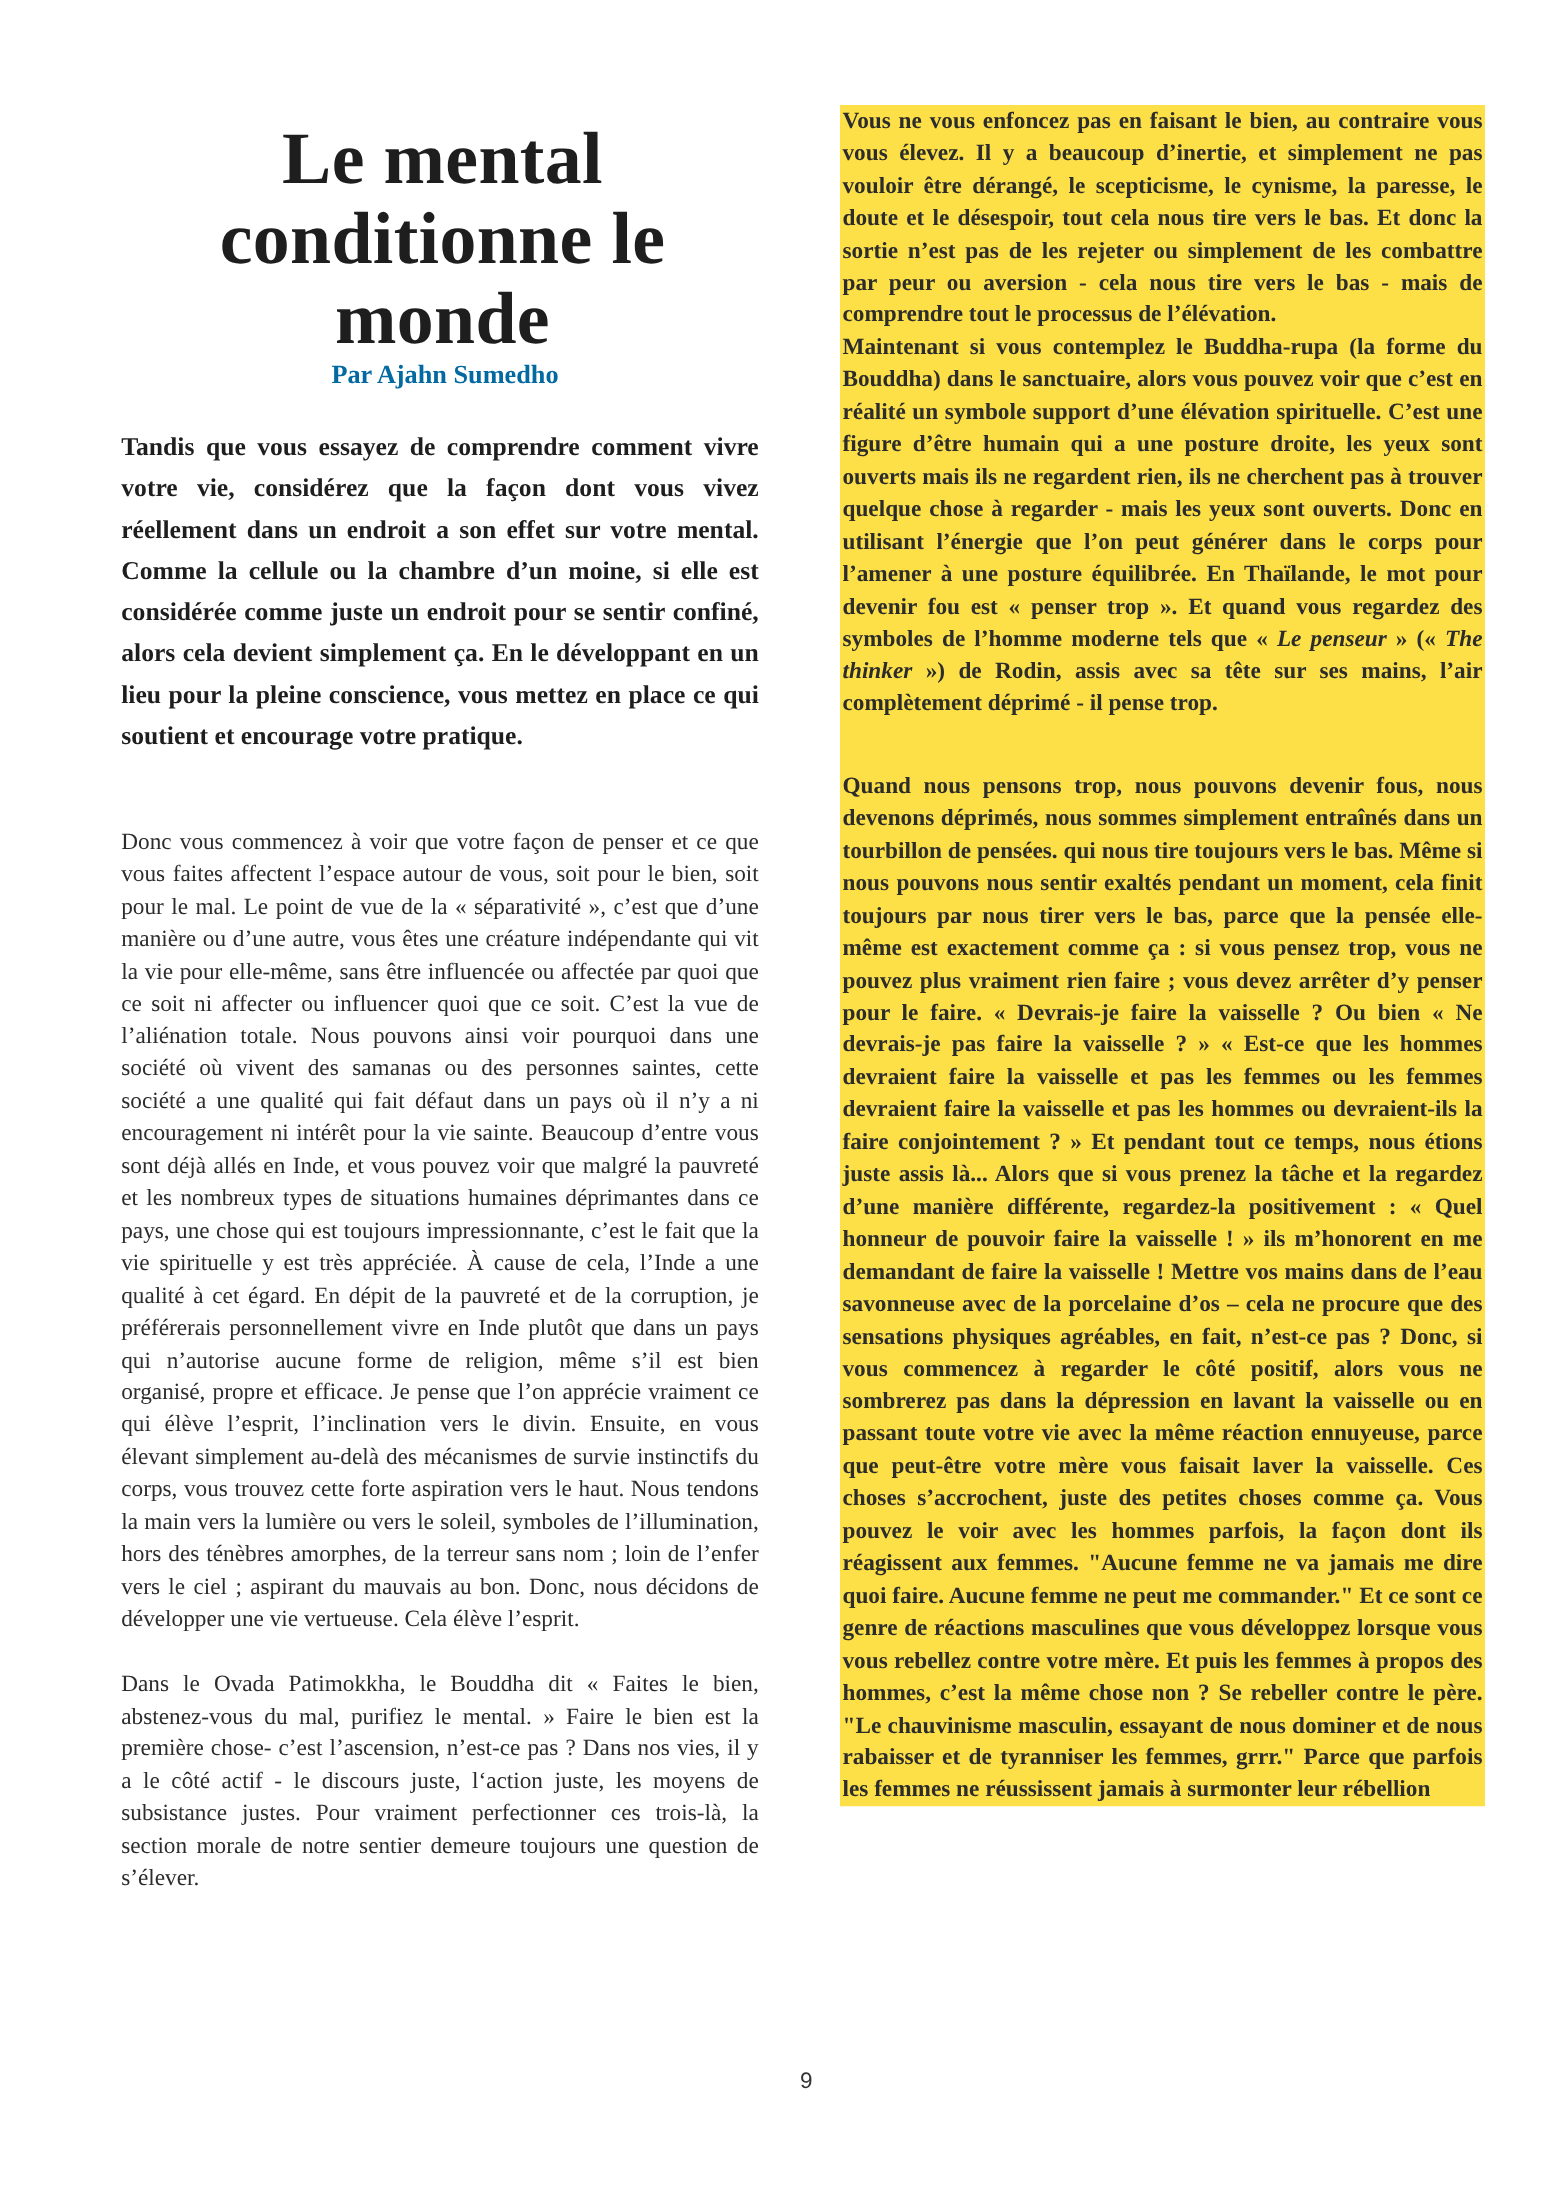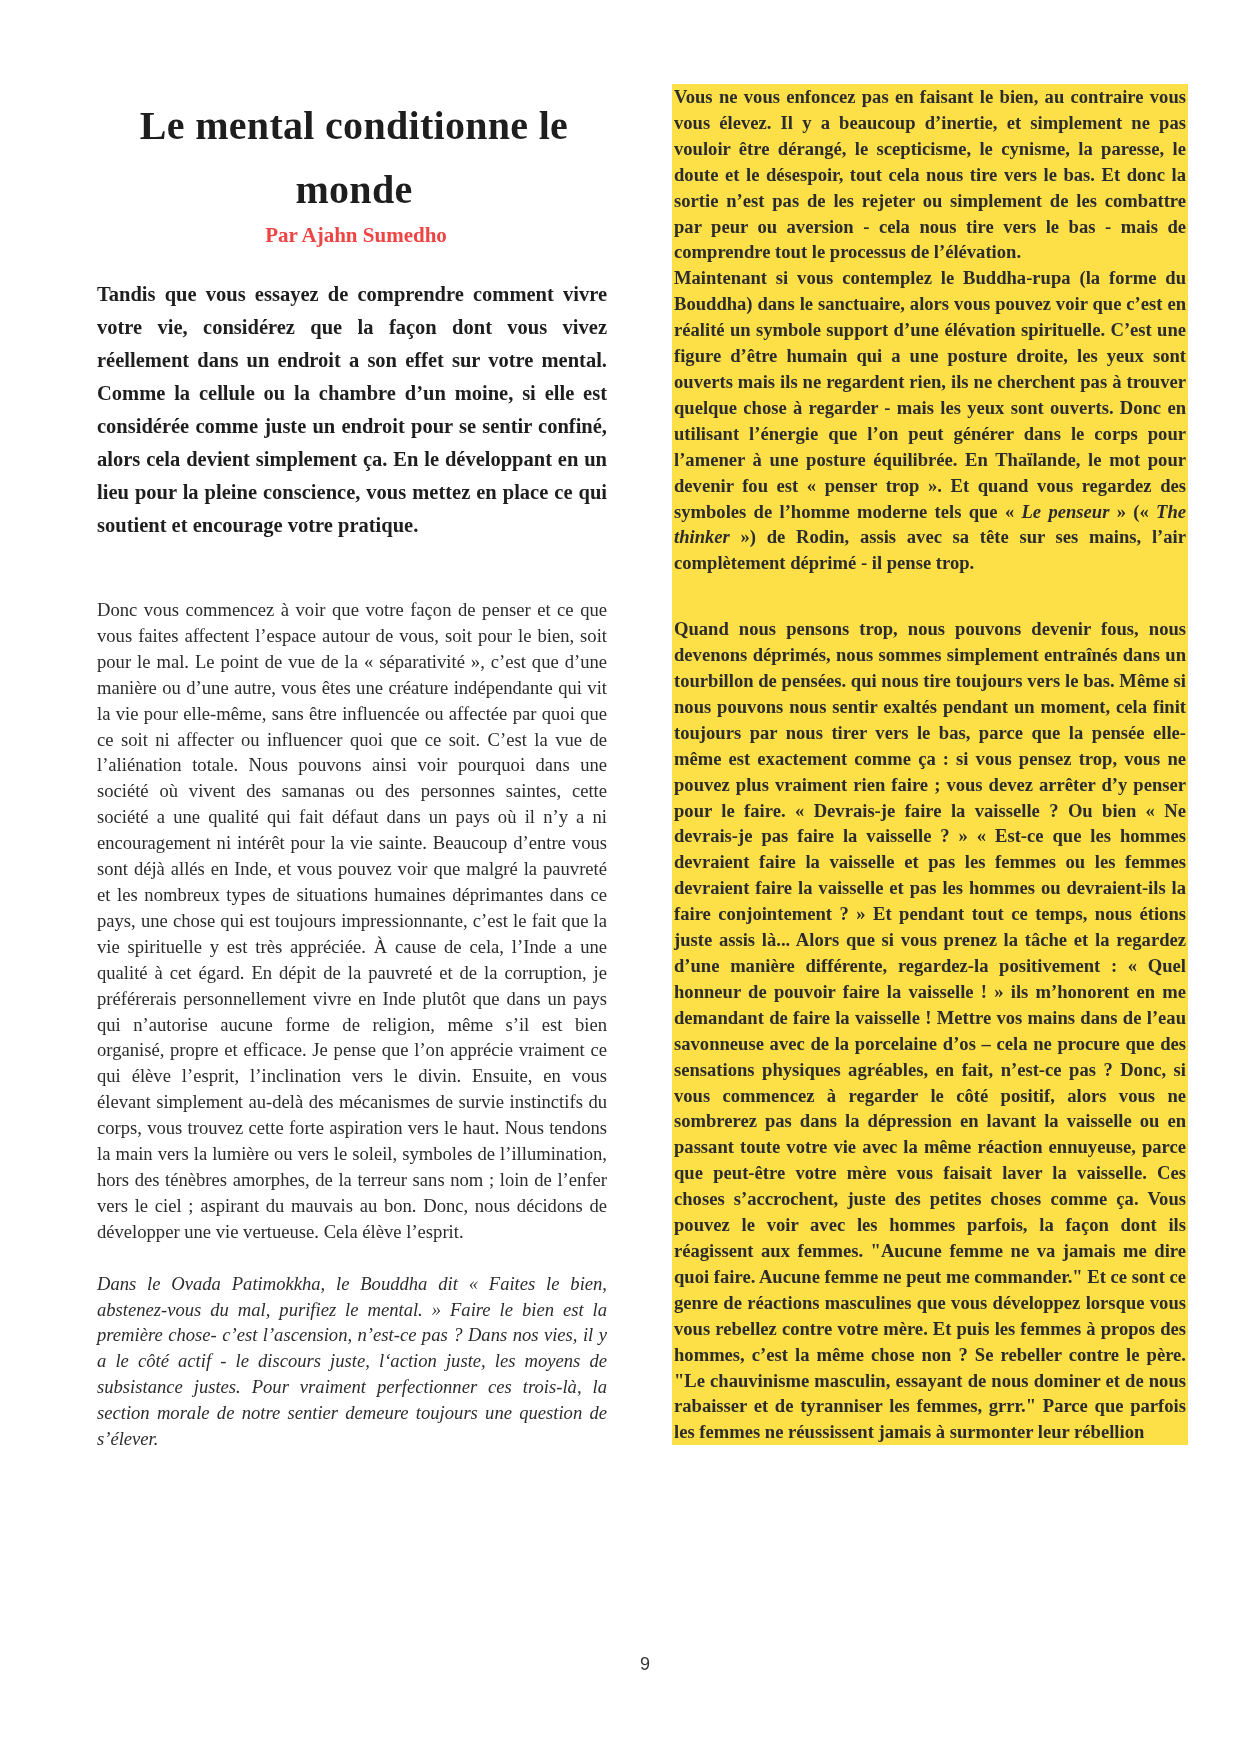--- a/index.html
+++ b/index.html
@@ -31,56 +31,56 @@
       left: 672px;
       top: 84px;
       width: 512px;
       background: #fde047;
       padding: 0 2px;
       font-weight: bold;
     }
     .title {
       font-family: "Liberation Serif", "DejaVu Serif", serif;
       font-weight: bold;
-      font-size: 40px;
+      font-size: 59px;
       line-height: 64px;
       text-align: center;
       color: #1e1e1e;
       margin: 10px 0 0 0;
       padding-left: 4px;
       letter-spacing: 0.3px;
     }
     .author {
       font-family: "Liberation Serif", "DejaVu Serif", serif;
       font-weight: bold;
       font-size: 21px;
       line-height: 26px;
       text-align: center;
-      color: #ef4444;
+      color: #0369a1;
       margin: 0 0 0 0;
       padding-left: 8px;
     }
     .lead {
       font-family: "Liberation Serif", "DejaVu Serif", serif;
       font-weight: bold;
       font-size: 20.5px;
       line-height: 33px;
       text-align: justify;
       color: #1e1e1e;
       margin: 30px 0 0 0;
     }
     .body-text {
       font-size: 18.6px;
       line-height: 25.9px;
       text-align: justify;
       color: #2c2c2c;
       margin: 0;
     }
     .gap-left-1 { margin-top: 55px; }
-    .gap-left-2 { margin-top: 26px; font-style: italic; }
+    .gap-left-2 { margin-top: 26px; }
     .gap-right-1 { margin-top: 0; }
     .gap-right-2 { margin-top: 40px; }
     .page-number {
       position: absolute;
       left: 640px;
       top: 1654px;
       font-family: "Liberation Sans", "DejaVu Sans", sans-serif;
       font-size: 18px;
       color: #333;
     }

